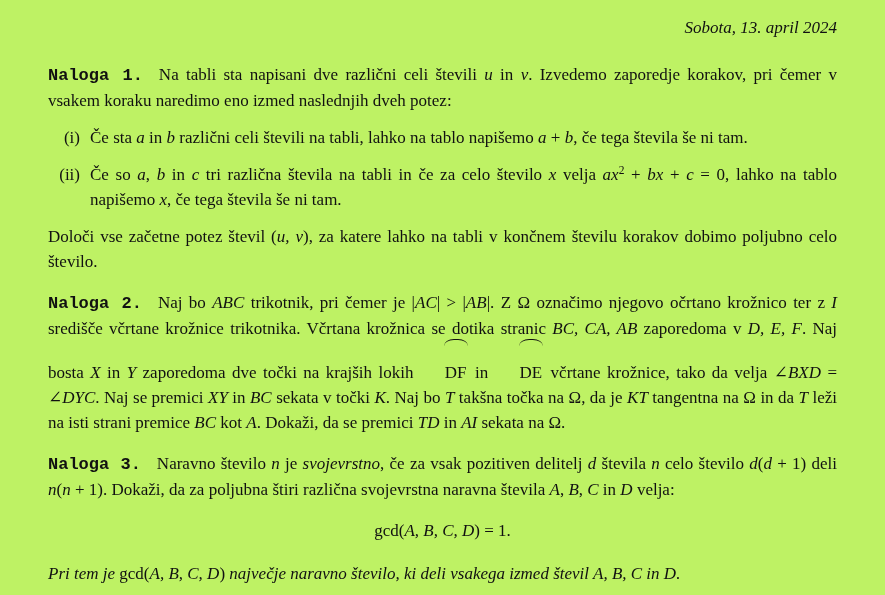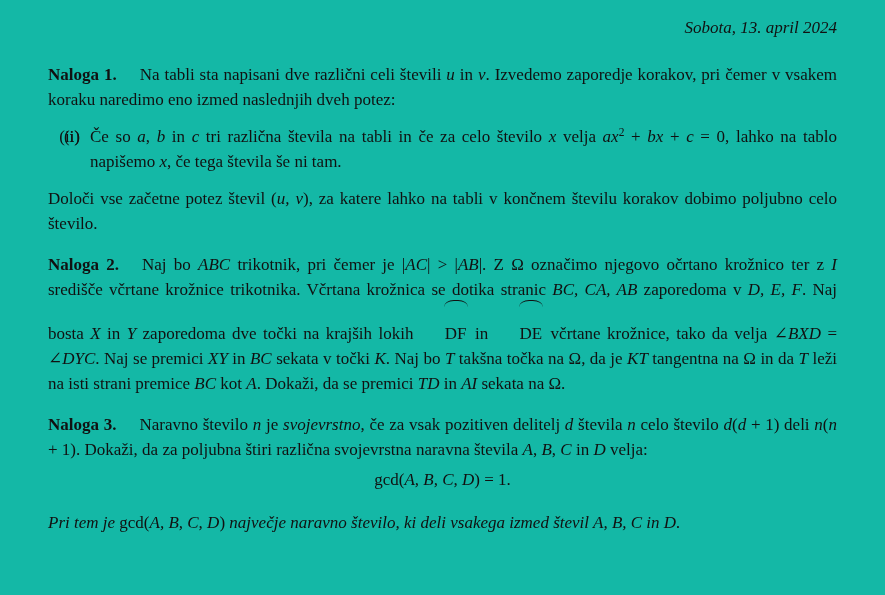--- a/index.html
+++ b/index.html
@@ -14,21 +14,21 @@
   }
   .page {
     box-sizing: border-box;
     width: 885px;
     height: 595px;
     padding: 15px 48px 0 48px;
     font-family: "Liberation Serif", "DejaVu Serif", "DejaVu Sans", serif;
     font-size: 17px;
     line-height: 25px;
     color: #111111;
-    background: #14b8a6;
+    background: #bef264;
   }
   .date-line {
     text-align: right;
     font-style: italic;
   }
   .para {
     margin: 12px 0 0 0;
     text-align: justify;
   }
   .para.first {
@@ -44,30 +44,31 @@
     text-align: justify;
   }
   .item-label {
     position: absolute;
     left: 0;
     top: 0;
     width: 32px;
     text-align: right;
   }
   .equation {
-    margin-top: 5px;
+    margin-top: 16px;
     text-align: center;
   }
   .para.note {
     margin-top: 18px;
   }
   
   .run-b {
     font-weight: bold;
-    margin-right: 23px;
+    margin-right: 16px;
+    font-family: Liberation Mono, monospace;
   }
   .run-i {
     font-style: italic;
   }
   .run-m {
     font-style: italic;
   }
   .run-sup {
     font-size: 11.5px;
     position: relative;
@@ -97,20 +98,21 @@
 <div class="page">
 
   <div class="date-line">
     <span>Sobota, 13. april 2024</span>
   </div>
 
   <p class="para first"><span class="run-b">Naloga 1.</span><span>Na tabli sta napisani dve različni celi števili </span><span class="run-m">u</span><span> in </span><span class="run-m">v</span><span>. Izvedemo zaporedje korakov, pri čemer v vsakem koraku naredimo eno izmed naslednjih dveh potez:</span></p>
 
   <div class="list-item">
     <span class="item-label">(i)</span>
+    <span class="item-body"><span>Če sta </span><span class="run-m">a</span><span> in </span><span class="run-m">b</span><span> različni celi števili na tabli, lahko na tablo napišemo </span><span class="run-m">a</span><span> + </span><span class="run-m">b</span><span>, če tega števila še ni tam.</span></span>
   </div>
 
   <div class="list-item">
     <span class="item-label">(ii)</span>
     <span class="item-body"><span>Če so </span><span class="run-m">a</span><span>, </span><span class="run-m">b</span><span> in </span><span class="run-m">c</span><span> tri različna števila na tabli in če za celo število </span><span class="run-m">x</span><span> velja </span><span class="run-m">ax</span><span class="run-sup">2</span><span> + </span><span class="run-m">bx</span><span> + </span><span class="run-m">c</span><span> = 0, lahko na tablo napišemo </span><span class="run-m">x</span><span>, če tega števila še ni tam.</span></span>
   </div>
 
   <p class="para"><span>Določi vse začetne potez števil (</span><span class="run-m">u, v</span><span>), za katere lahko na tabli v končnem številu korakov dobimo poljubno celo število.</span></p>
 
   <p class="para sect"><span class="run-b">Naloga 2.</span><span>Naj bo </span><span class="run-m">ABC</span><span> trikotnik, pri čemer je |</span><span class="run-m">AC</span><span>| &gt; |</span><span class="run-m">AB</span><span>|. Z Ω označimo njegovo očrtano krožnico ter z </span><span class="run-m">I</span><span> središče včrtane krožnice trikotnika. Včrtana krožnica se dotika stranic </span><span class="run-m">BC, CA, AB</span><span> zaporedoma v </span><span class="run-m">D, E, F</span><span>. Naj bosta </span><span class="run-m">X</span><span> in </span><span class="run-m">Y</span><span> zaporedoma dve točki na krajših lokih </span><span class="run-arc">DF</span><span> in </span><span class="run-arc">DE</span><span> včrtane krožnice, tako da velja ∠</span><span class="run-m">BXD</span><span> = ∠</span><span class="run-m">DYC</span><span>. Naj se premici </span><span class="run-m">XY</span><span> in </span><span class="run-m">BC</span><span> sekata v točki </span><span class="run-m">K</span><span>. Naj bo </span><span class="run-m">T</span><span> takšna točka na Ω, da je </span><span class="run-m">KT</span><span> tangentna na Ω in da </span><span class="run-m">T</span><span> leži na isti strani premice </span><span class="run-m">BC</span><span> kot </span><span class="run-m">A</span><span>. Dokaži, da se premici </span><span class="run-m">TD</span><span> in </span><span class="run-m">AI</span><span> sekata na Ω.</span></p>

